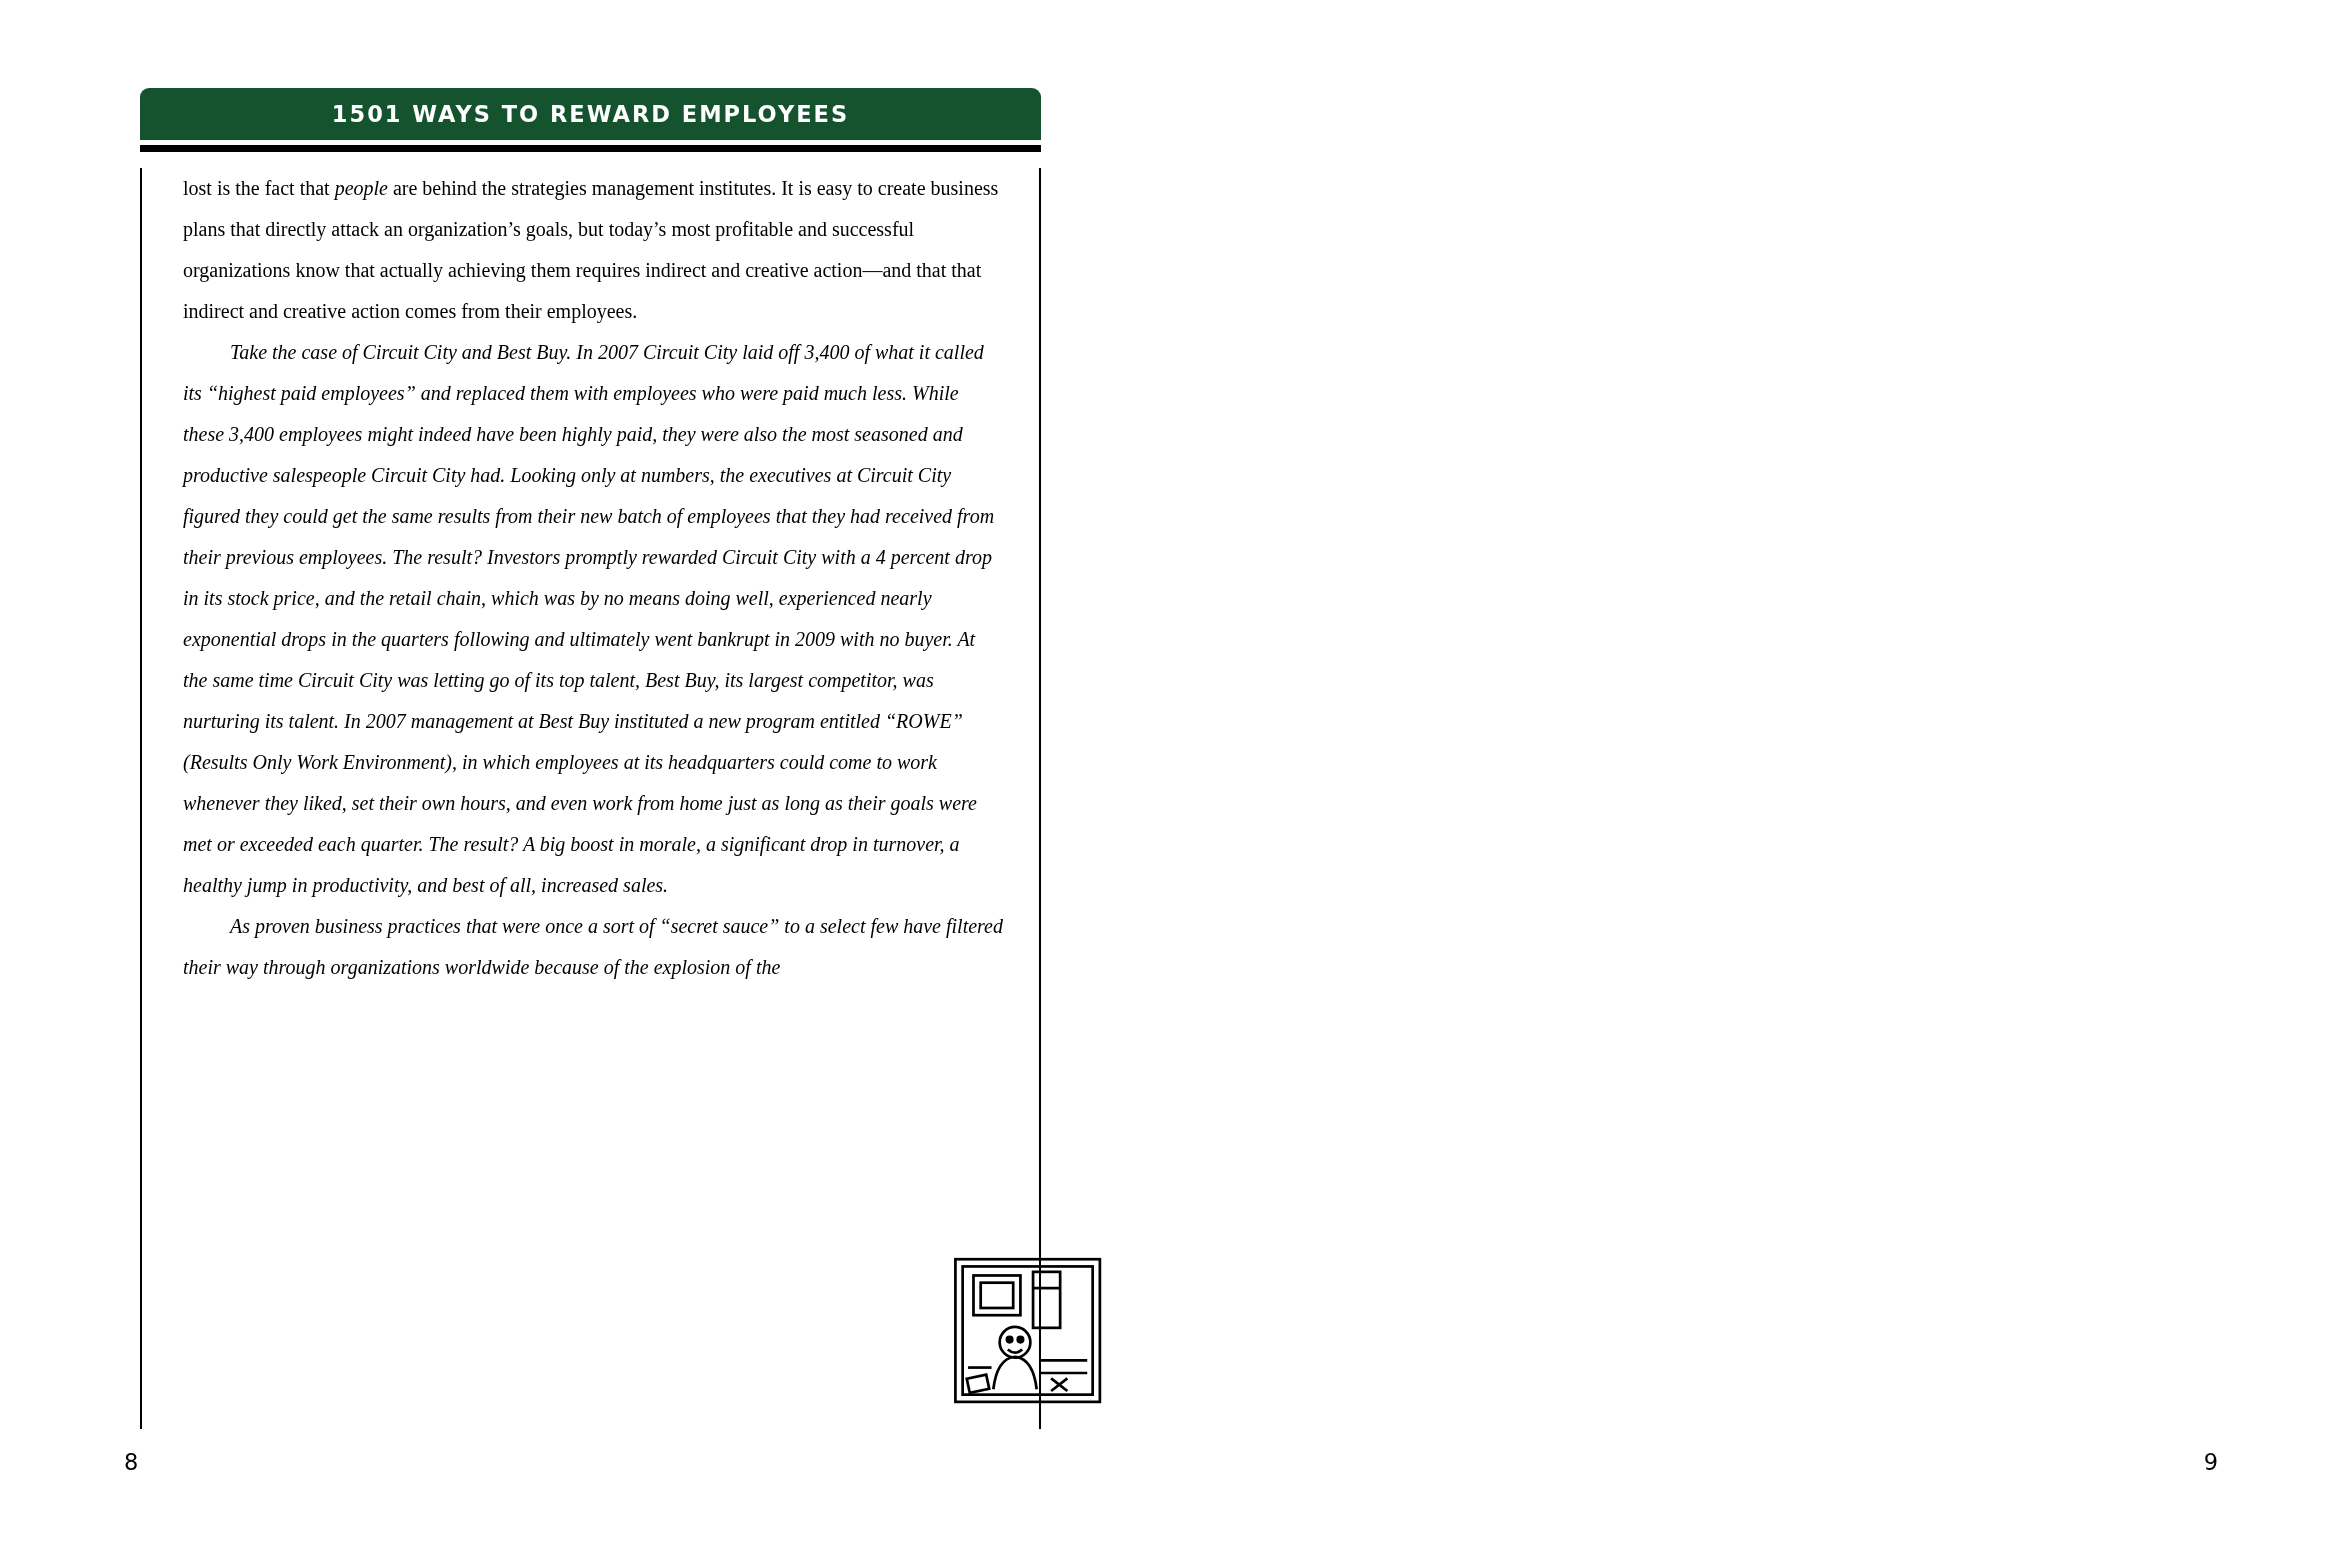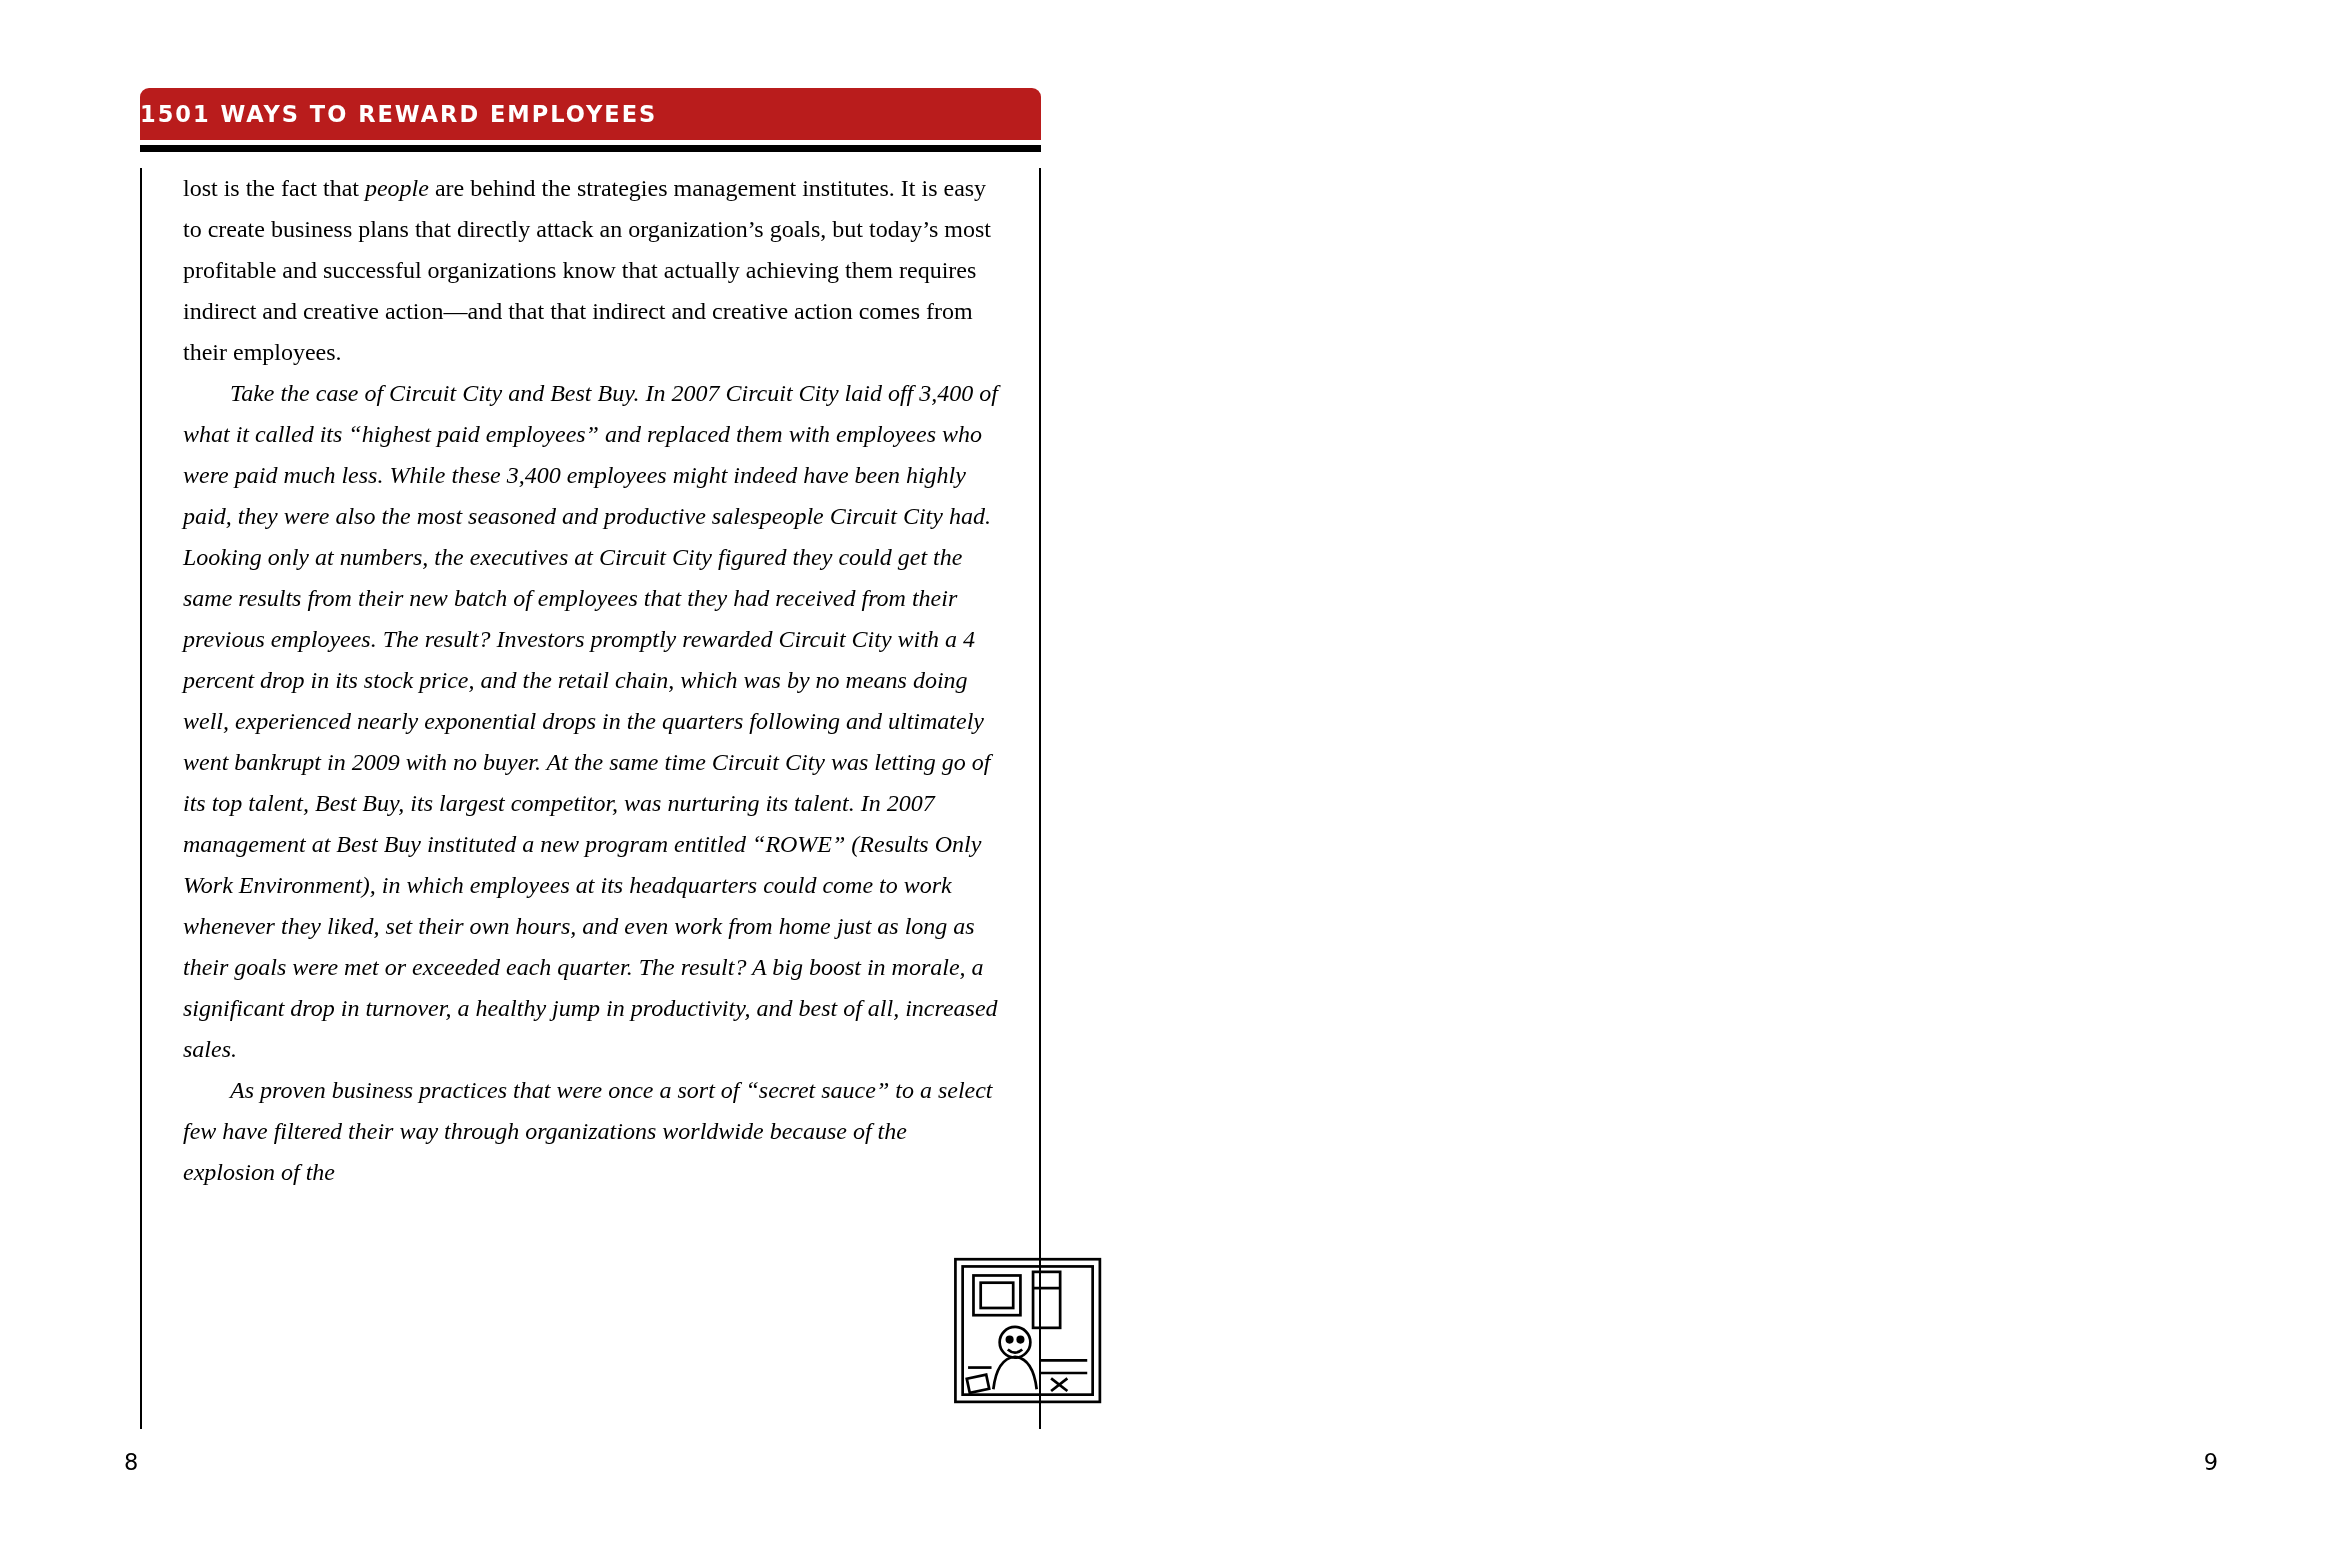--- a/index.html
+++ b/index.html
@@ -28,26 +28,27 @@
   }
   
   .header-wrap {
     position: absolute;
     top: 88px;
     height: 56px;
   }
   .page-left .header-wrap { left: 140px; width: 901px; }
   .header-bar {
     position: relative;
-    background: #b91c1c;
+    background: #14532d;
     height: 52px;
     border-top-left-radius: 9px;
     border-top-right-radius: 9px;
     display: flex;
     align-items: center;
+    justify-content: center;
   }
   .header-bar .title {
     font-family: "DejaVu Sans", sans-serif;
     font-weight: bold;
     color: #ffffff;
     font-size: 22.5px;
     letter-spacing: 2px;
     text-transform: uppercase;
     white-space: nowrap;
   }
@@ -63,21 +64,21 @@
     box-sizing: border-box;
     border-left: 2.7px solid #000000;
     border-right: 2.7px solid #000000;
     height: 1261px;
   }
   .page-left .frame { left: 140px; width: 901px; }
 
   .column {
     position: absolute;
     top: 0;
-    font-size: 24px;
+    font-size: 20px;
     line-height: 41px;
     text-align: left;
   }
   .page-left .column { left: 41px; width: 820px; }
 
   p {
     margin: 0;
     text-indent: 0;
   }
   p.ind {

